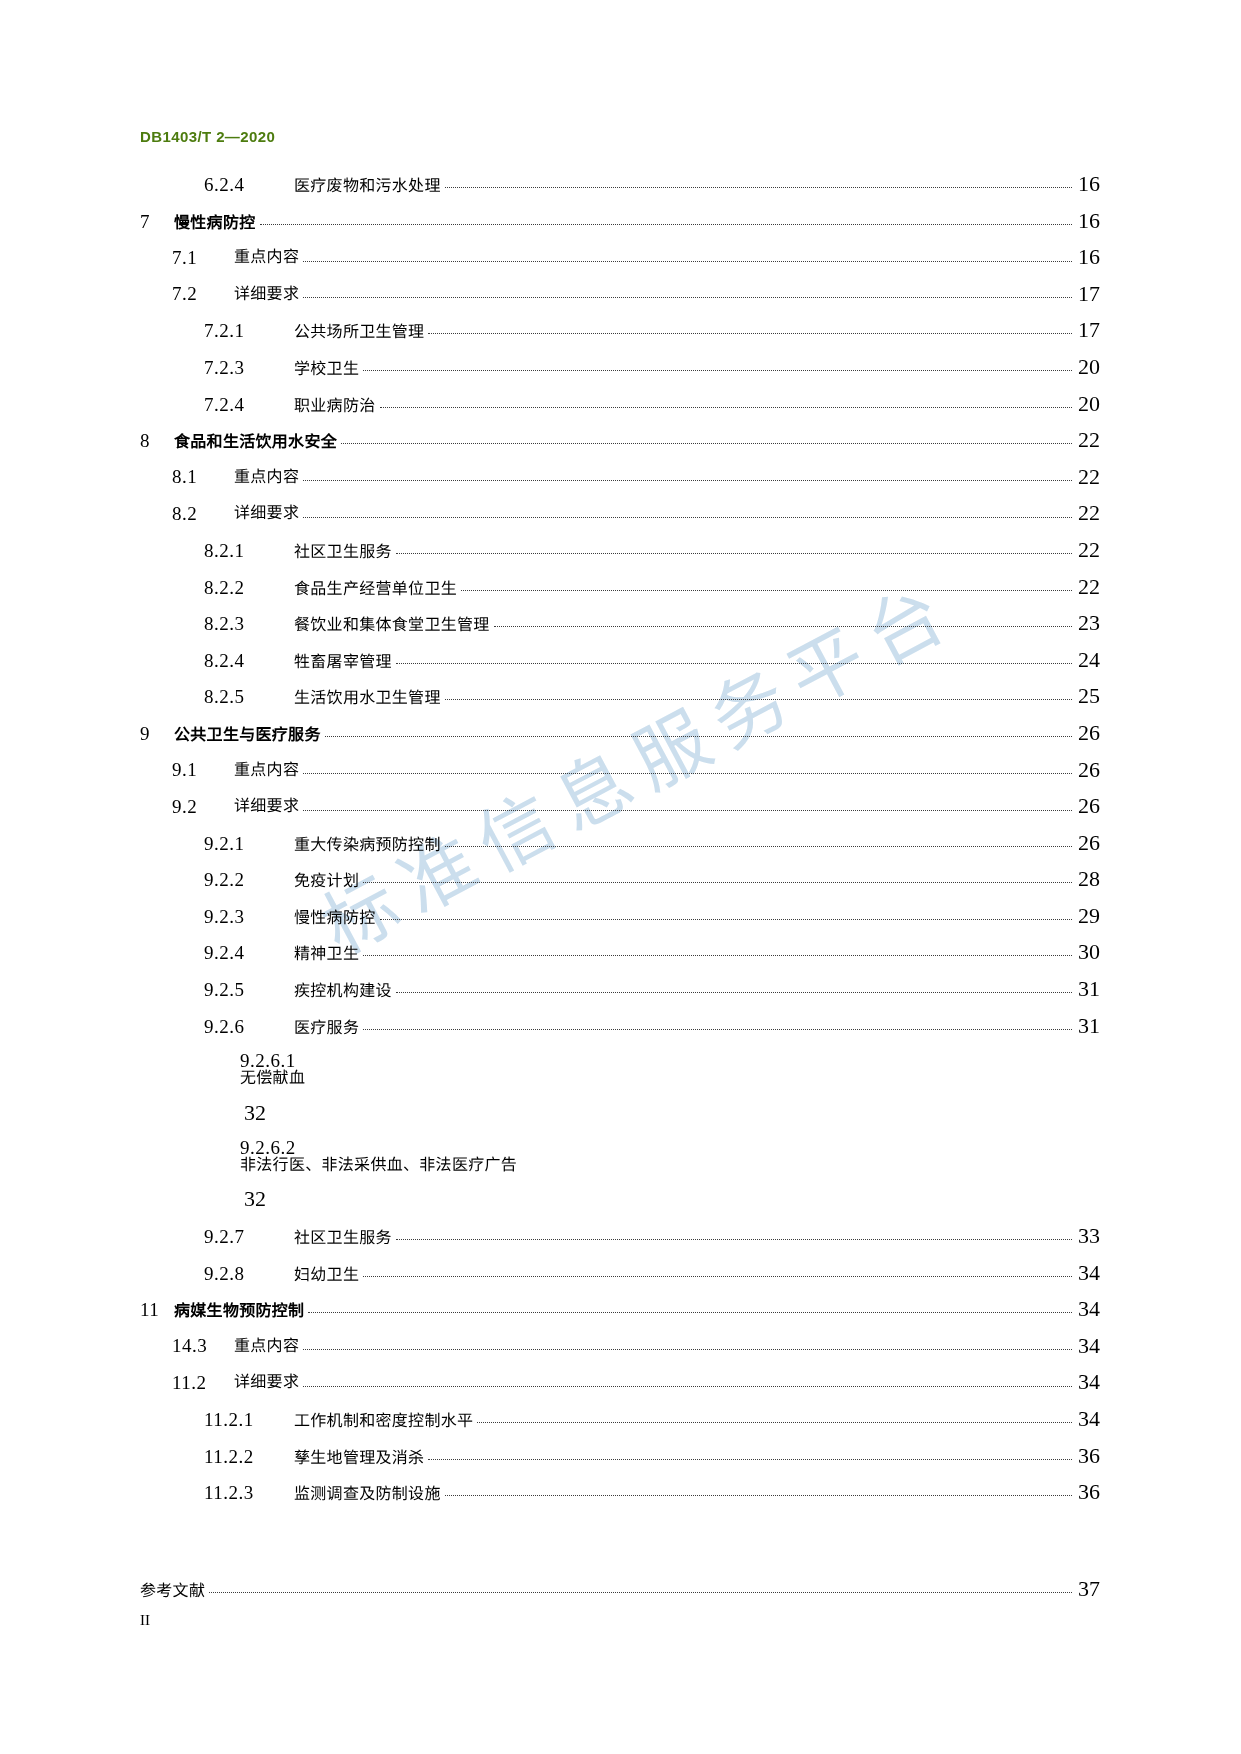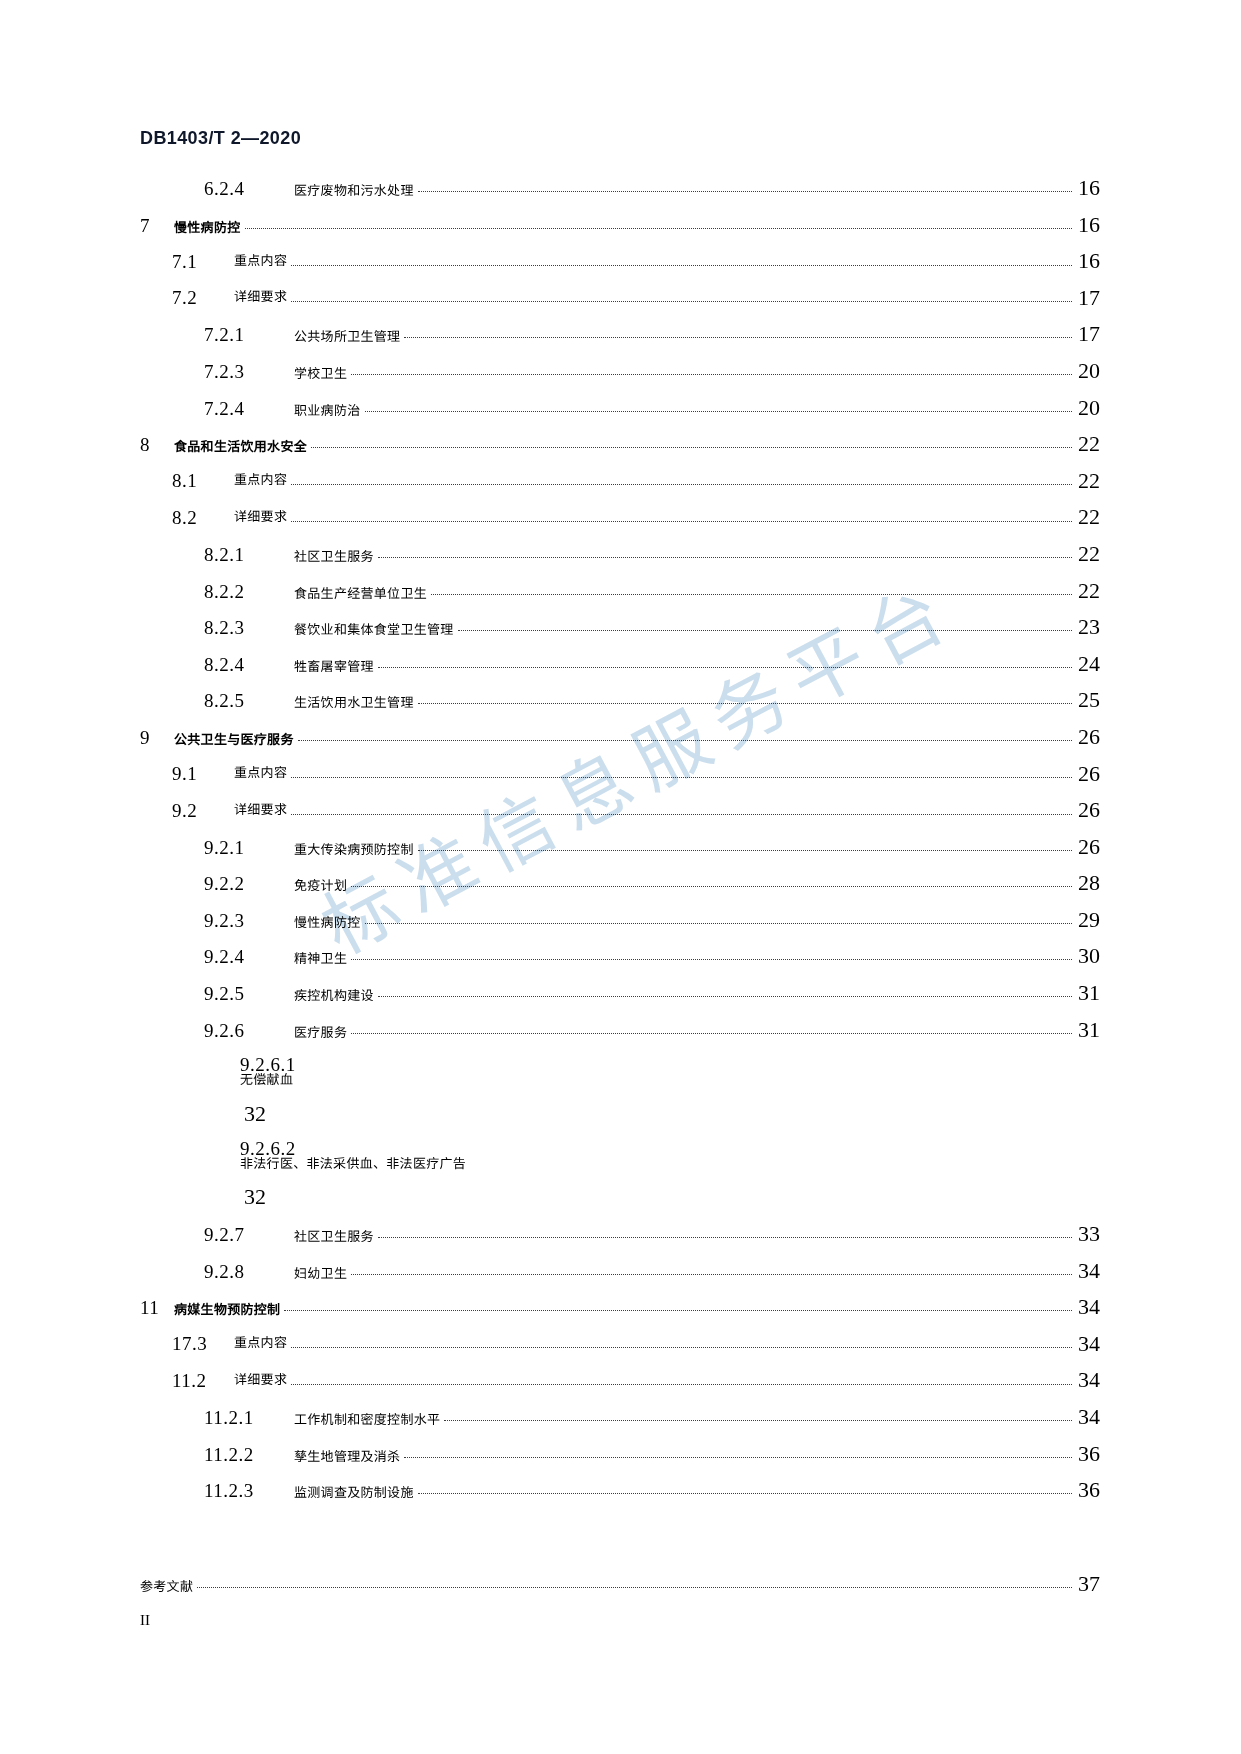--- a/index.html
+++ b/index.html
@@ -20,46 +20,46 @@
     overflow: hidden;
   }
   .content {
     position: absolute;
     left: 140px;
     top: 128px;
     width: 960px;
   }
   .header-line {
     font-family: "Liberation Sans", "DejaVu Sans", sans-serif;
-    font-size: 18px;
+    font-size: 15px;
     font-weight: bold;
     letter-spacing: 0.4px;
-    color: #0f172a;
+    color: #4d7c0f;
     margin-bottom: 28px;
   }
   .toc {
     width: 100%;
   }
   .toc-entry {
     display: flex;
     align-items: baseline;
     font-size: 19px;
     line-height: 1.0;
     margin-bottom: 14.6px;
     white-space: nowrap;
   }
   .toc-num {
     flex: 0 0 auto;
     font-family: "Liberation Serif", serif;
     letter-spacing: 0.5px;
   }
   .toc-title {
     flex: 0 0 auto;
-    font-family: Liberation Mono, monospace;
-    font-size: 13px;
+    font-family: Liberation Serif, serif;
+    font-size: 16px;
     letter-spacing: 0.3px;
   }
   .toc-dots {
     flex: 1 1 auto;
     overflow: hidden;
     margin: 0 2px 0 4px;
     position: relative;
     top: -3px;
     border-bottom: 1.6px dotted #3b3b3b;
     height: 0.75em;
@@ -297,21 +297,21 @@
           <span class="toc-dots"></span>
           <span class="toc-page">34</span>
         </div>
         <div class="toc-entry lvl1">
           <span class="toc-num">11</span>
           <span class="toc-title">病媒生物预防控制</span>
           <span class="toc-dots"></span>
           <span class="toc-page">34</span>
         </div>
         <div class="toc-entry lvl2">
-          <span class="toc-num">17.3</span>
+          <span class="toc-num">14.3</span>
           <span class="toc-title">重点内容</span>
           <span class="toc-dots"></span>
           <span class="toc-page">34</span>
         </div>
         <div class="toc-entry lvl2">
           <span class="toc-num">11.2</span>
           <span class="toc-title">详细要求</span>
           <span class="toc-dots"></span>
           <span class="toc-page">34</span>
         </div>

